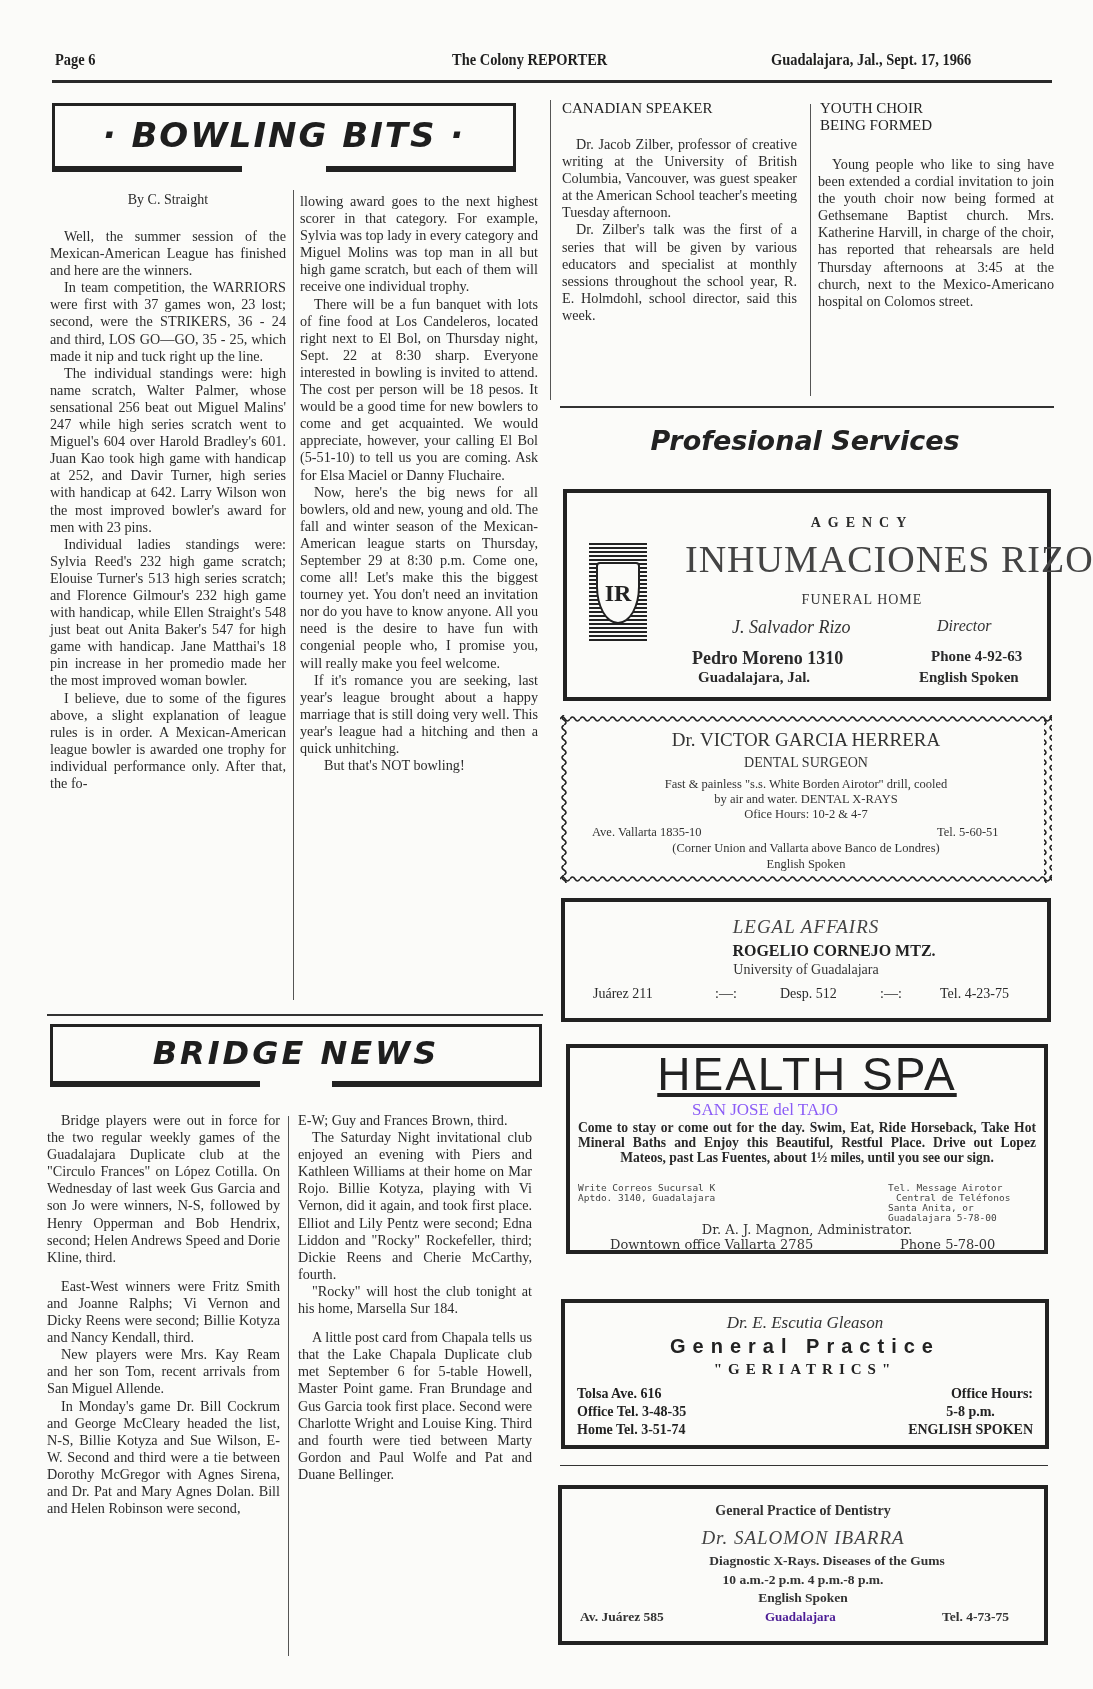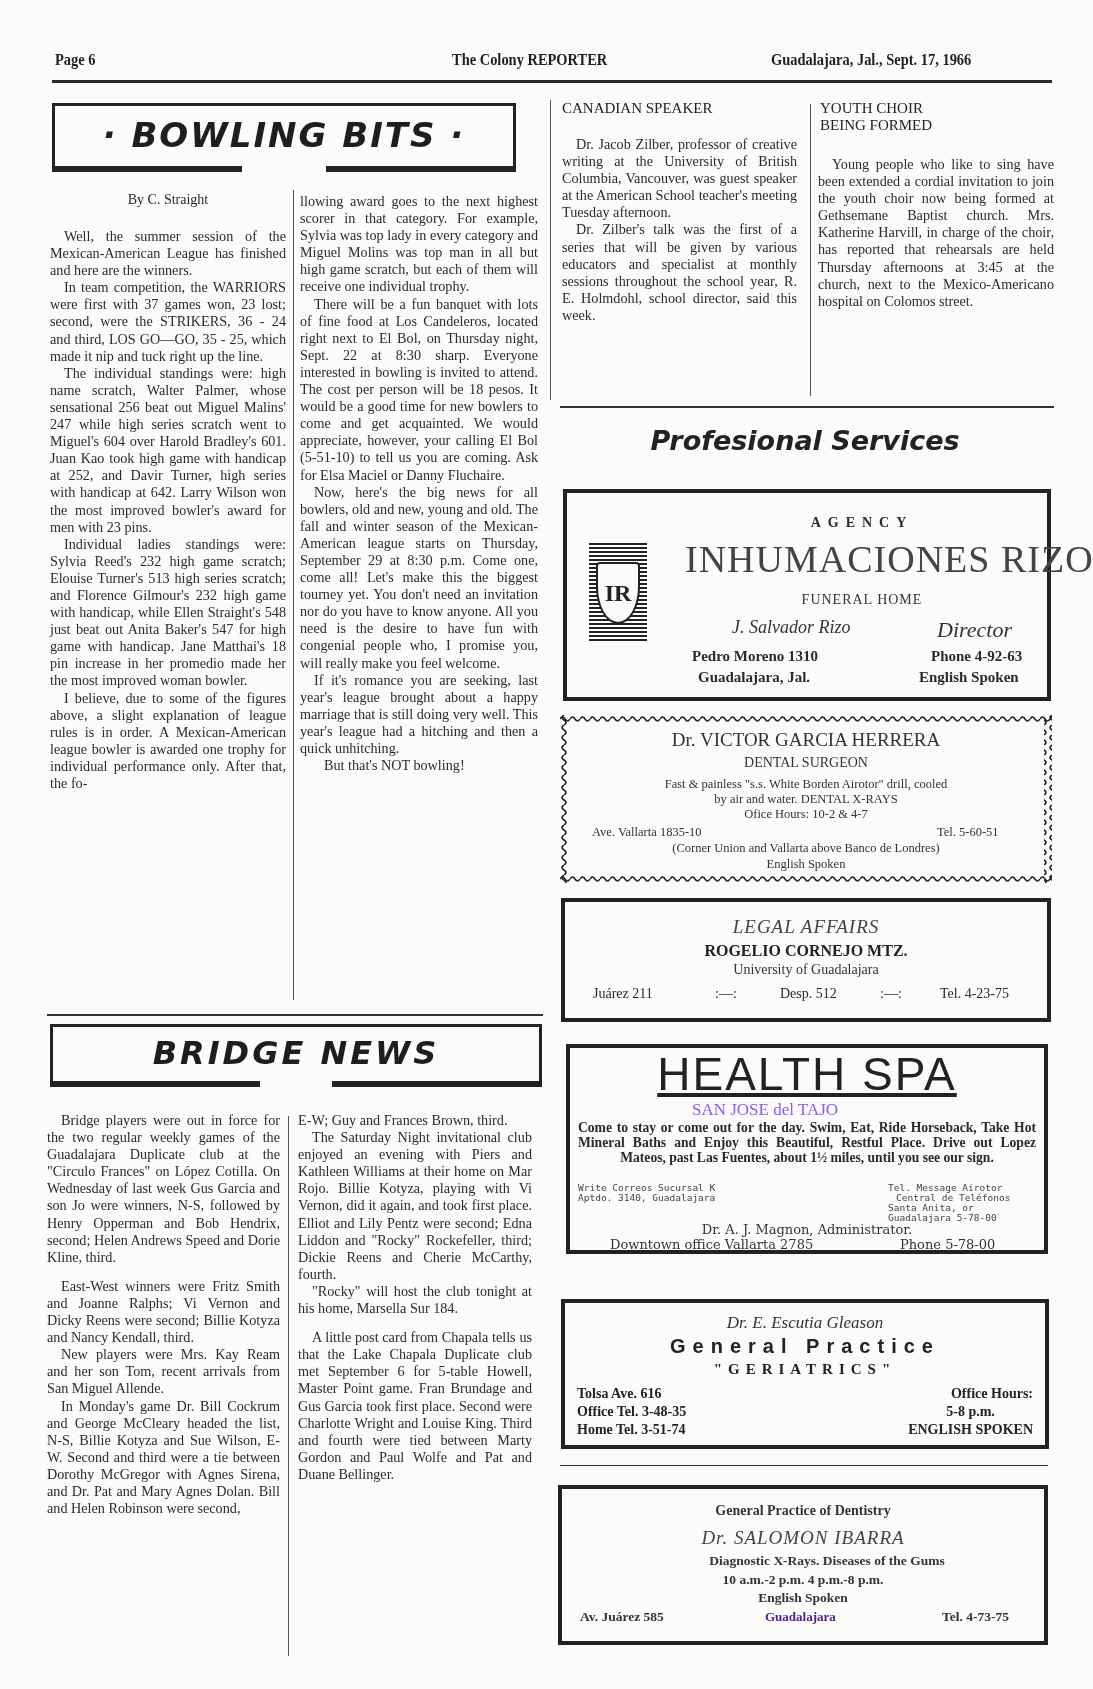--- a/index.html
+++ b/index.html
@@ -111,22 +111,22 @@
 <div class="abs" style="left:555px; top:425px; width:500px; text-align:center; font-family:'DejaVu Sans', sans-serif; font-weight:bold; font-style:italic; font-size:27px; color:#222;">Profesional Services</div>
 
 <div class="abs ad" style="left:563px; top:489px; width:488px; height:212px;">
   <div class="abs" style="left:22px; top:50px; width:58px; height:100px; background: repeating-linear-gradient(#222 0 2px, #fbfbf9 2px 4px); display:flex; align-items:center; justify-content:center;">
     <div style="width:40px; height:58px; background:#fbfbf9; border:2px solid #222; border-radius:4px 4px 50% 50% / 4px 4px 60% 60%; display:flex; align-items:center; justify-content:center; font-family:'Liberation Serif', serif; font-weight:bold; font-size:24px; color:#222;">IR</div>
   </div>
   <div class="abs ser center" style="left:110px; top:22px; width:370px; font-size:14px; letter-spacing:7px; font-weight:bold;">AGENCY</div>
   <div class="abs ser" style="left:118px; top:44px; width:366px; font-size:38px; color:#444; letter-spacing:1px; white-space:nowrap; font-variant:small-caps;">INHUMACIONES RIZO</div>
   <div class="abs ser center" style="left:110px; top:99px; width:370px; font-size:14px; color:#333; letter-spacing:1px;">FUNERAL HOME</div>
   <div class="abs ser" style="left:165px; top:124px; font-size:18px; font-style:italic; color:#333;">J. Salvador Rizo</div>
-  <div class="abs ser" style="left:370px; top:124px; font-size:22px; font-style:italic; color:#333;">Director</div>
-  <div class="abs ser" style="left:125px; top:155px; font-size:15px; font-weight:bold;">Pedro Moreno 1310</div>
+  <div class="abs ser" style="left:370px; top:124px; font-size:16px; font-style:italic; color:#333;">Director</div>
+  <div class="abs ser" style="left:125px; top:155px; font-size:18px; font-weight:bold;">Pedro Moreno 1310</div>
   <div class="abs ser" style="left:131px; top:176px; font-size:15px; font-weight:bold;">Guadalajara, Jal.</div>
   <div class="abs ser" style="left:364px; top:155px; font-size:15px; font-weight:bold;">Phone 4-92-63</div>
   <div class="abs ser" style="left:352px; top:176px; font-size:15px; font-weight:bold;">English Spoken</div>
 </div>
 
 <div class="abs ad-wavy" style="left:560px; top:715px; width:492px; height:168px;">
   <svg class="abs" style="left:0; top:0;" width="492" height="168">
     <defs>
       <pattern id="wh" width="10" height="8" patternUnits="userSpaceOnUse">
         <path d="M0 4 Q2.5 0 5 4 T10 4" fill="none" stroke="#222" stroke-width="1.6"></path>
@@ -146,21 +146,21 @@
   <div class="abs ser center" style="left:0; top:77px; width:492px; font-size:12.5px; color:#333;">by air and water. DENTAL X-RAYS</div>
   <div class="abs ser center" style="left:0; top:92px; width:492px; font-size:12.5px; color:#333;">Ofice Hours: 10-2 &amp; 4-7</div>
   <div class="abs ser" style="left:32px; top:110px; font-size:12.5px; color:#333;">Ave. Vallarta 1835-10</div>
   <div class="abs ser" style="left:377px; top:110px; font-size:12.5px; color:#333;">Tel. 5-60-51</div>
   <div class="abs ser center" style="left:0; top:126px; width:492px; font-size:12.5px; color:#333;">(Corner Union and Vallarta above Banco de Londres)</div>
   <div class="abs ser center" style="left:0; top:142px; width:492px; font-size:12.5px; color:#333;">English Spoken</div>
 </div>
 
 <div class="abs ad" style="left:561px; top:898px; width:490px; height:124px;">
   <div class="abs ser center" style="left:0; top:14px; width:482px; font-size:19px; font-style:italic; color:#444; letter-spacing:1px;">LEGAL AFFAIRS</div>
-  <div class="abs ser center" style="left:0; top:40px; width:482px; font-size:16px; font-weight:bold; color:#222;">ROGELIO CORNEJO MTZ.</div>
+  <div class="abs ser center" style="left:0; top:40px; width:482px; font-size:16px; font-weight:bold; color:#222;padding-left:28px;">ROGELIO CORNEJO MTZ.</div>
   <div class="abs ser center" style="left:0; top:60px; width:482px; font-size:14px; color:#333;">University of Guadalajara</div>
   <div class="abs ser" style="left:28px; top:84px; font-size:14px;">Juárez 211</div>
   <div class="abs ser" style="left:150px; top:84px; font-size:14px;">:—:</div>
   <div class="abs ser" style="left:215px; top:84px; font-size:14px;">Desp. 512</div>
   <div class="abs ser" style="left:315px; top:84px; font-size:14px;">:—:</div>
   <div class="abs ser" style="left:375px; top:84px; font-size:14px;">Tel. 4-23-75</div>
 </div>
 
 <div class="abs ad" style="left:566px; top:1044px; width:482px; height:210px;">
   <div class="abs sans center" style="left:0; top:0px; width:474px; font-size:46px; letter-spacing:2px; color:#222; line-height:52px;text-decoration:underline;">HEALTH SPA</div>

